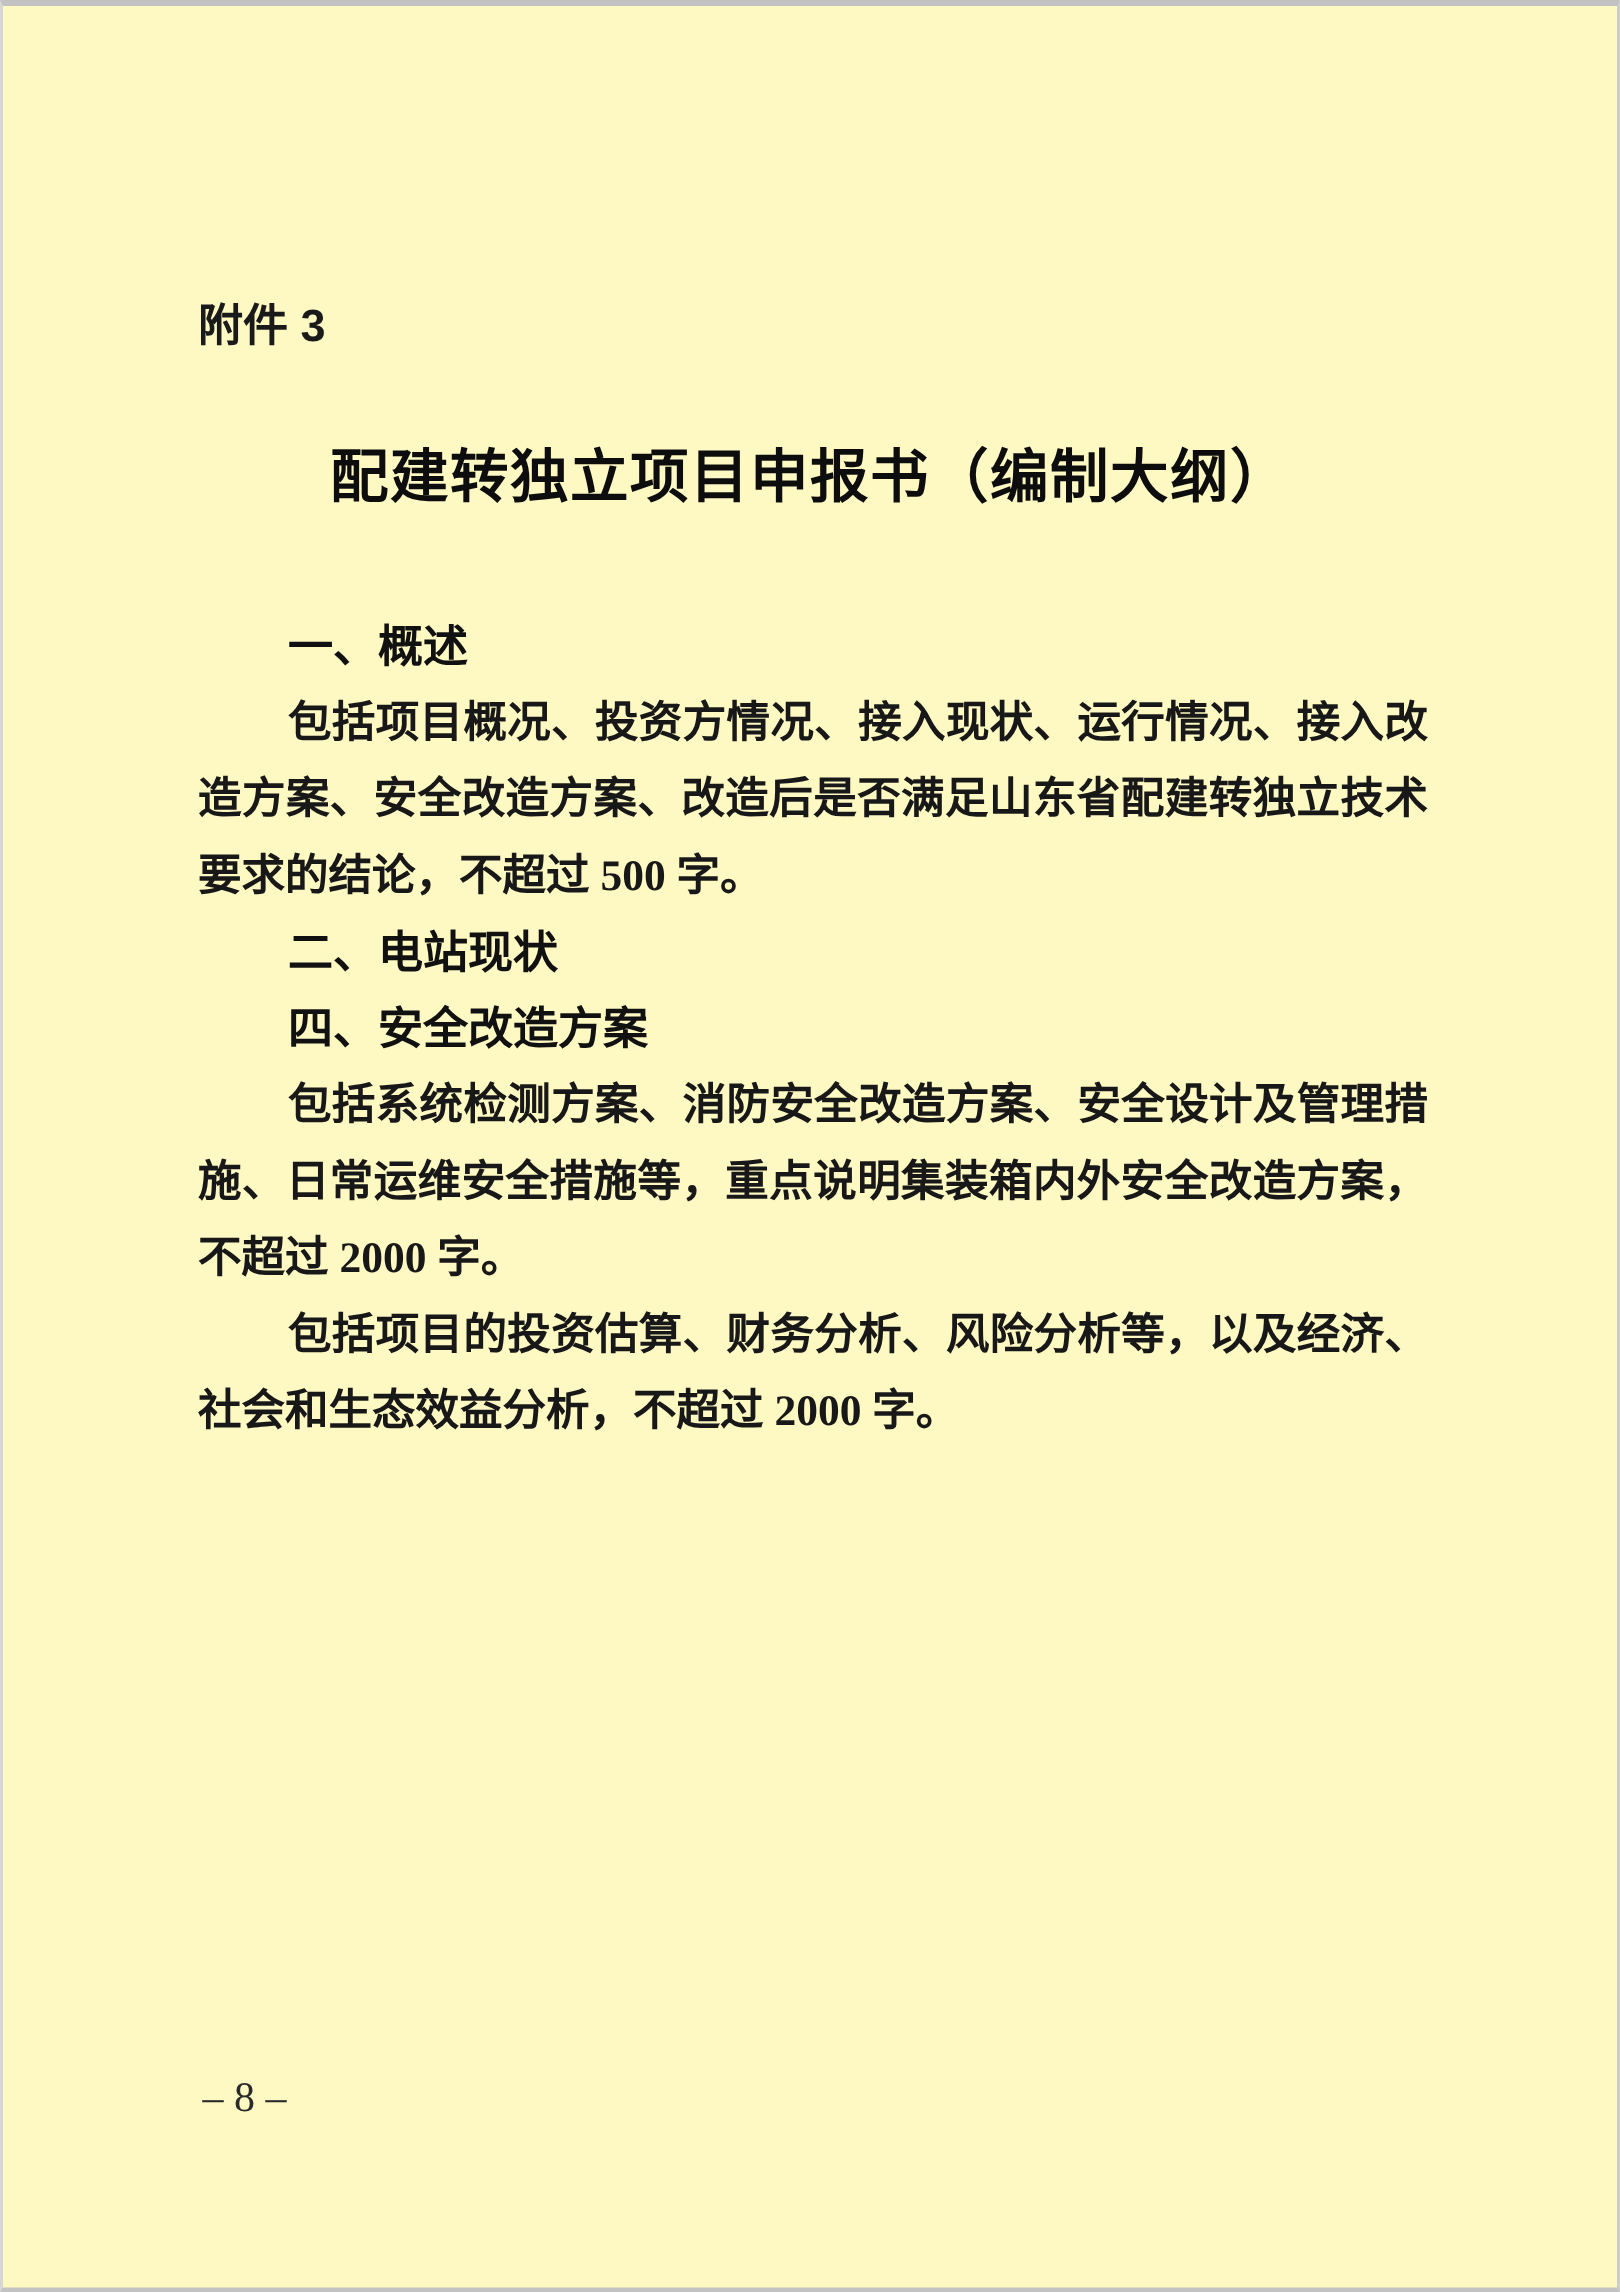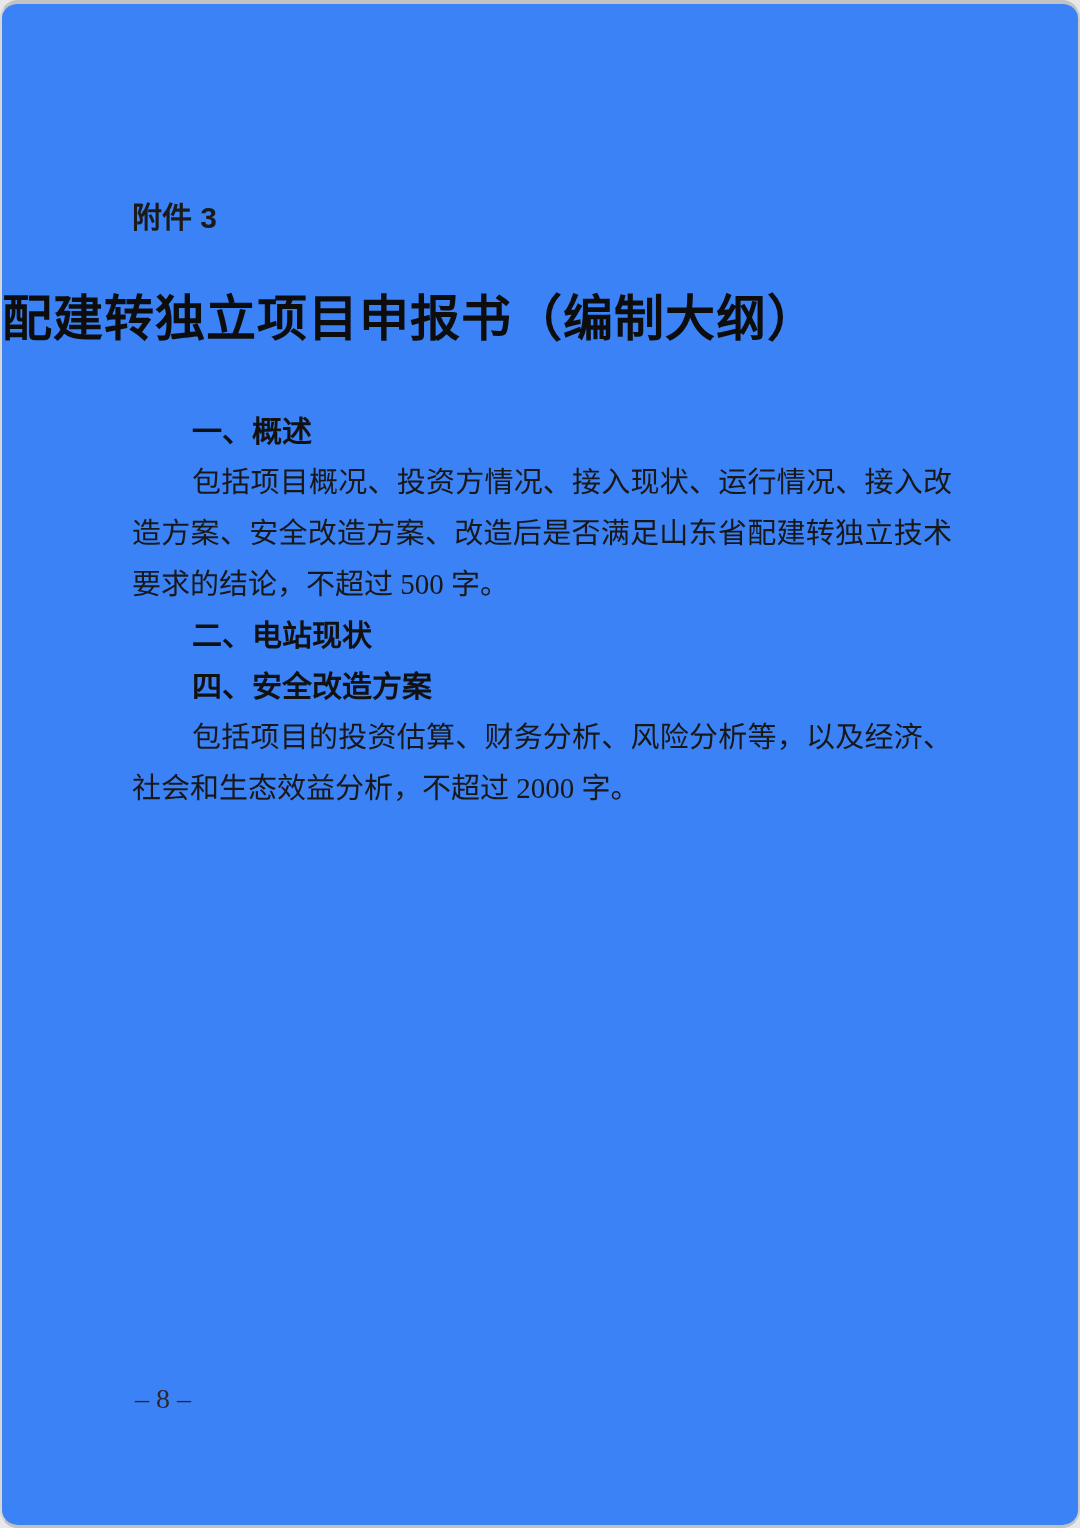--- a/index.html
+++ b/index.html
@@ -5,49 +5,49 @@
   html, body {
     margin: 0;
     padding: 0;
     background: #e8e8e8;
   }
   .page {
     position: relative;
     width: 1080px;
     height: 1528px;
     margin: 0 auto;
-    background: #3b82f6;
+    background: #fef9c3;
     box-sizing: border-box;
     border-top: 4px solid #c2c2c2;
     border-bottom: 3px solid #c2c2c2;
     border-left: 2px solid #d6d6d6;
     border-right: 2px solid #cccccc;
     overflow: hidden;
     color: #141414;
-    border-radius: 18px;
   }
   .attachment {
     position: absolute;
     left: 130px;
     top: 196px;
     font-family: "Liberation Sans", "DejaVu Sans", sans-serif;
     font-weight: 700;
     font-size: 30px;
     line-height: 36px;
     color: #1a1a1a;
   }
   .title {
     position: absolute;
     left: 0;
     right: 0;
     top: 288px;
     margin: 0;
+    text-align: center;
     font-family: "Liberation Serif", "DejaVu Serif", serif;
     font-weight: 700;
-    font-size: 50px;
+    font-size: 39px;
     line-height: 54px;
     letter-spacing: 1px;
     color: #0d0d0d;
   }
   .content {
     position: absolute;
     left: 130px;
     top: 402px;
     width: 820px;
   }
@@ -56,21 +56,21 @@
     font-family: "Liberation Sans", "DejaVu Sans", sans-serif;
     font-weight: 700;
     font-size: 30px;
     line-height: 51px;
     text-indent: 60px;
     color: #111111;
   }
   .sec-body {
     margin: 0;
     font-family: "Liberation Serif", "DejaVu Serif", serif;
-    font-weight: 400;
+    font-weight: 700;
     font-size: 29px;
     line-height: 51px;
     text-indent: 60px;
     text-align: justify;
     text-justify: inter-ideograph;
     color: #181818;
   }
   .page-number {
     position: absolute;
     left: 133px;
@@ -97,20 +97,21 @@
       <p class="sec-body">包括项目概况、投资方情况、接入现状、运行情况、接入改造方案、安全改造方案、改造后是否满足山东省配建转独立技术要求的结论，不超过 500 字。</p>
     </div>
 
     <div class="section">
       <h2 class="sec-heading">二、电站现状</h2>
     </div>
 
 
     <div class="section">
       <h2 class="sec-heading">四、安全改造方案</h2>
+      <p class="sec-body">包括系统检测方案、消防安全改造方案、安全设计及管理措施、日常运维安全措施等，重点说明集装箱内外安全改造方案，不超过 2000 字。</p>
     </div>
 
     <div class="section">
       <p class="sec-body">包括项目的投资估算、财务分析、风险分析等，以及经济、社会和生态效益分析，不超过 2000 字。</p>
     </div>
 
   </div>
 
   <div class="page-number">– 8 –</div>
 

